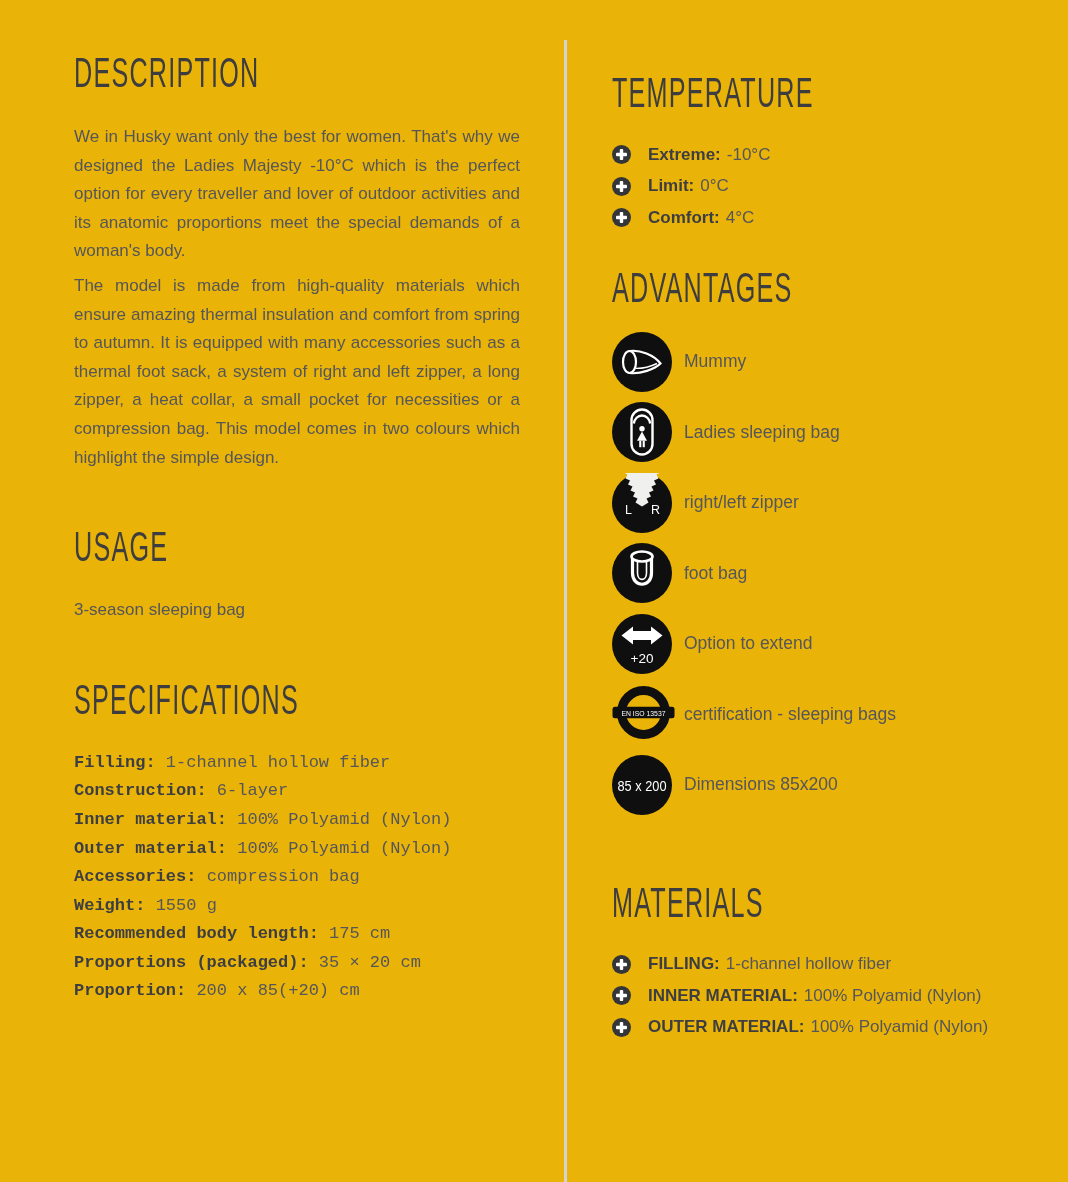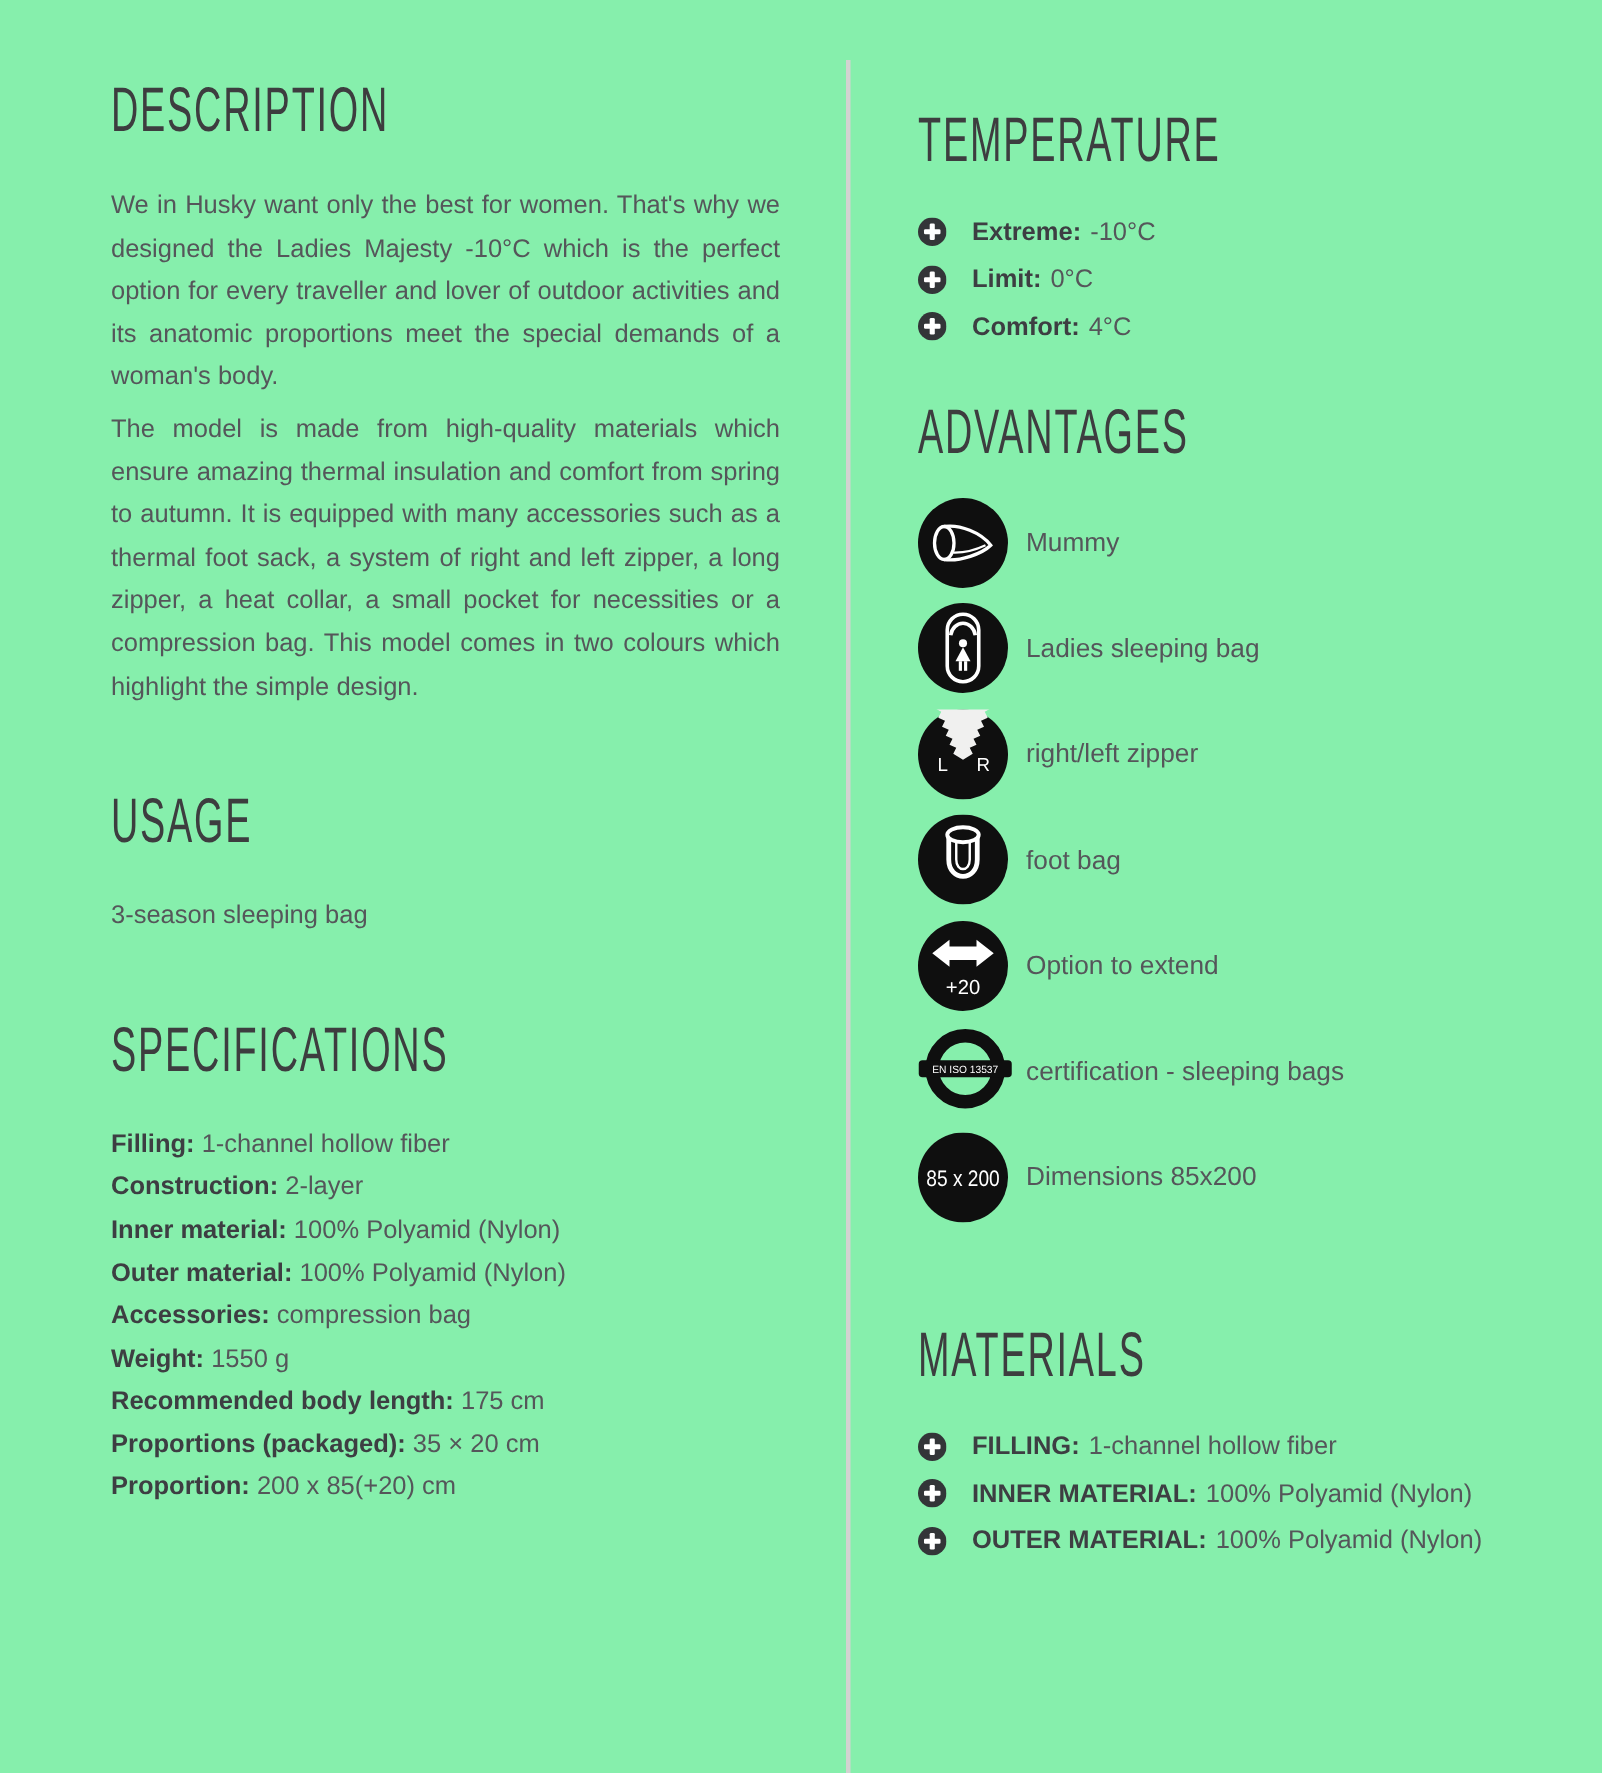--- a/index.html
+++ b/index.html
@@ -1,20 +1,20 @@
 <!DOCTYPE html>
 <html><head>
 <meta charset="utf-8">
 <style>
   * { margin:0; padding:0; box-sizing:border-box; }
   html,body { background:#e9e9e8; }
   .page {
     position:relative;
     width:1068px; height:1182px;
-    background:#86efac;
+    background:#eab308;
     font-family:"Liberation Sans", sans-serif;
     color:#55565a;
     overflow:hidden;
   }
   .col-left  { position:absolute; left:74px;  top:0; width:446px; }
   .col-right { position:absolute; left:612px; top:0; width:420px;margin-top:20px; }
   .divider   { position:absolute; left:564px; top:40px; bottom:0; width:3px; background:#d3d3d1; }
 
   h2.sec-title {
     font-size:42px; line-height:46px; font-weight:400;
@@ -32,21 +32,21 @@
     text-align:justify; color:#55565a;
   }
   #description-title { margin-top:50px; }
   #description-p1 { margin-top:27px; }
   #description-p2 { margin-top:6px; }
 
   #usage-title { margin-top:52px; }
   #usage-text  { margin-top:26px; font-size:17px; line-height:28.6px; }
 
   #specifications-title { margin-top:52px; }
-  .spec-list { margin-top:26px; }
+  .spec-list { margin-top:26px;font-family:Liberation Mono, monospace; }
   .spec-row  { font-size:17px; line-height:28.6px; }
   .b { font-weight:700; color:#3d3e42; }
 
   #temperature-title { margin-top:50px; }
   .bullet-list { margin-top:23px; }
   .bullet-row {
     display:flex; align-items:center;
     height:31.5px; font-size:17px;
   }
   .bullet-row .plus-wrap { width:19px; height:19px; margin-right:17px; flex:0 0 auto; }
@@ -81,21 +81,21 @@
     <h2 class="sec-title" id="usage-title">
       <span>USAGE</span>
     </h2>
     <p id="usage-text">3-season sleeping bag</p>
 
     <h2 class="sec-title" id="specifications-title">
       <span>SPECIFICATIONS</span>
     </h2>
     <div class="spec-list">
       <div class="spec-row"><span class="b">Filling:</span> <span>1-channel hollow fiber</span></div>
-      <div class="spec-row"><span class="b">Construction:</span> <span>2-layer</span></div>
+      <div class="spec-row"><span class="b">Construction:</span> <span>6-layer</span></div>
       <div class="spec-row"><span class="b">Inner material:</span> <span>100% Polyamid (Nylon)</span></div>
       <div class="spec-row"><span class="b">Outer material:</span> <span>100% Polyamid (Nylon)</span></div>
       <div class="spec-row"><span class="b">Accessories:</span> <span>compression bag</span></div>
       <div class="spec-row"><span class="b">Weight:</span> <span>1550 g</span></div>
       <div class="spec-row"><span class="b">Recommended body length:</span> <span>175 cm</span></div>
       <div class="spec-row"><span class="b">Proportions (packaged):</span> <span>35 × 20 cm</span></div>
       <div class="spec-row"><span class="b">Proportion:</span> <span>200 x 85(+20) cm</span></div>
     </div>
   </div>
 

